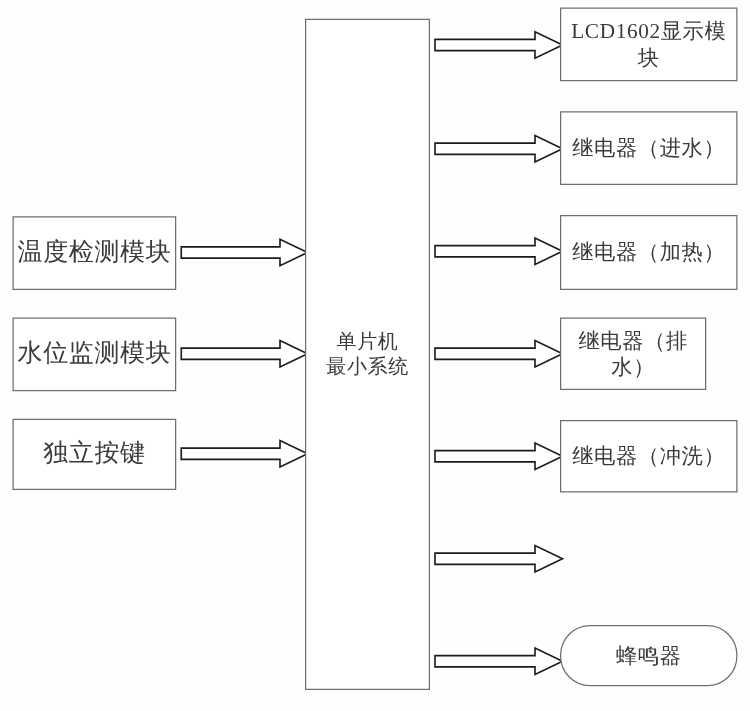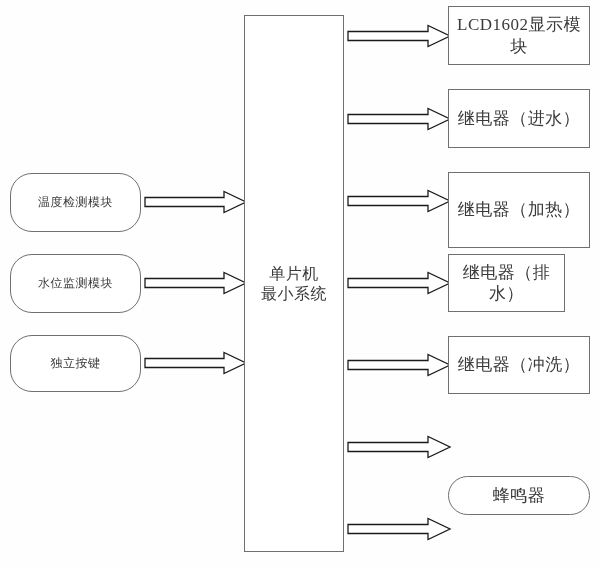--- a/index.html
+++ b/index.html
@@ -30,21 +30,21 @@
     justify-content: center;
     text-align: center;
     color: #3a3a3a;
     line-height: 1.25;
     letter-spacing: 0.5px;
   }
   .node-label {
     display: block;
     white-space: pre-line;
   }
-  .left-node   { font-size: 12px; border-radius: 22px; }
+  .left-node   { font-size: 20px; }
   .center-node { font-size: 16px; }
   .right-node  { font-size: 17px; }
 
   .arrow-layer {
     position: absolute;
     left: 0;
     top: 0;
     width: 600px;
     height: 569px;
     pointer-events: none;
@@ -90,26 +90,26 @@
   <div class="node left-node" id="node-independent-keys" style="left: 10px; top: 335px; width: 131px; height: 57px;">
     <span class="node-label">独立按键</span>
   </div>
 
   <div class="node right-node" id="node-lcd1602-display" style="left: 448px; top: 6px; width: 142px; height: 59px;">
     <span class="node-label">LCD1602显示模块</span>
   </div>
   <div class="node right-node" id="node-relay-inlet" style="left: 448px; top: 89px; width: 142px; height: 59px;">
     <span class="node-label">继电器（进水）</span>
   </div>
-  <div class="node right-node" id="node-relay-heating" style="left: 448px; top: 172px; width: 142px; height: 76px;">
+  <div class="node right-node" id="node-relay-heating" style="left: 448px; top: 172px; width: 142px; height: 60px;">
     <span class="node-label">继电器（加热）</span>
   </div>
   <div class="node right-node" id="node-relay-drain" style="left: 448px; top: 254px; width: 117px; height: 58px;">
     <span class="node-label">继电器（排水）</span>
   </div>
   <div class="node right-node" id="node-relay-rinse" style="left: 448px; top: 336px; width: 142px; height: 58px;">
     <span class="node-label">继电器（冲洗）</span>
   </div>
-  <div class="node right-node" id="node-buzzer" style="left: 448px; top: 476px; width: 142px; height: 39px; border-radius: 24px;">
+  <div class="node right-node" id="node-buzzer" style="left: 448px; top: 500px; width: 142px; height: 49px; border-radius: 24px;">
     <span class="node-label">蜂鸣器</span>
   </div>
 
 </div>
 
 </body></html>

